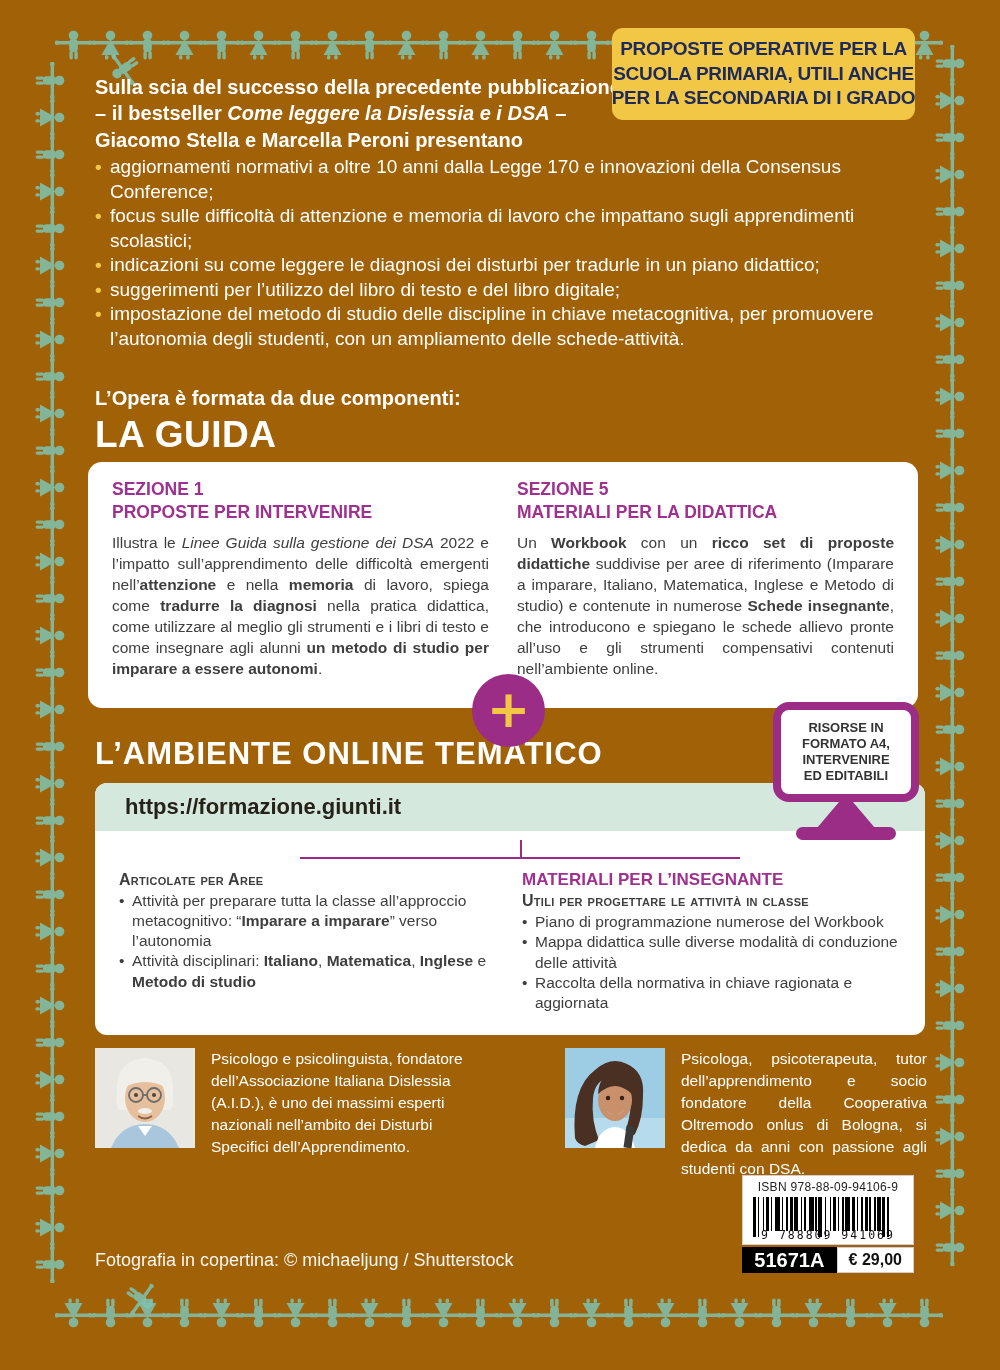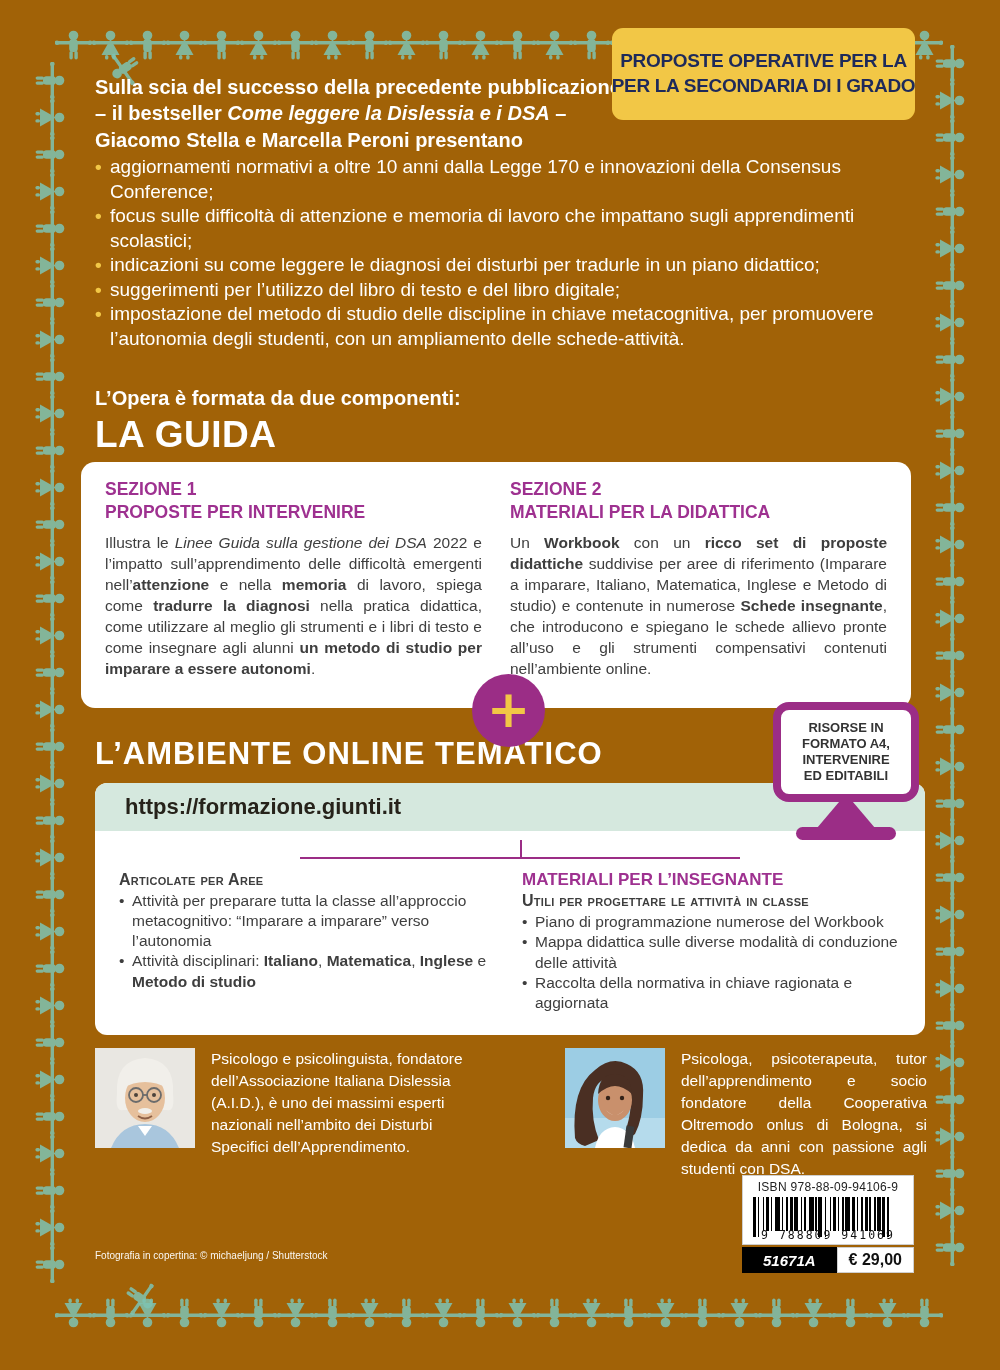--- a/index.html
+++ b/index.html
@@ -23,21 +23,21 @@
   .intro-line{font-size:20px;line-height:1.32;}
   .intro-bullets{margin-top:2px;}
   .bullet-row{display:flex;font-size:19px;line-height:1.29;}
   .bullet-row .dot{flex:0 0 15px;color:#F2C746;font-weight:700;}
   .bullet-row .btxt{flex:1;}
 
   .opera-line{position:absolute;left:95px;top:387px;color:#fff;font-weight:700;font-size:20px;z-index:1;}
   .guida-title{position:absolute;left:95px;top:414px;color:#fff;font-weight:700;font-size:37px;letter-spacing:0.5px;z-index:1;}
 
   
-  .panel1{position:absolute;left:81px;top:462px;width:830px;height:246px;background:#fff;border-radius:14px;
+  .panel1{position:absolute;left:88px;top:462px;width:830px;height:246px;background:#fff;border-radius:14px;
           display:flex;gap:28px;padding:16px 24px;box-sizing:border-box;z-index:1;}
   .p1col{flex:1;}
   .sec-h{color:#9E3190;font-weight:700;font-size:17.5px;line-height:1.3;}
   .sec-body{margin-top:8px;color:#3E3E3E;font-size:15.5px;line-height:1.36;text-align:justify;}
 
   
   .plus-circle{position:absolute;left:472px;top:674px;width:73px;height:73px;border-radius:50%;
                background:#9B2D86;display:flex;align-items:center;justify-content:center;z-index:3;
                color:#F2C746;font-weight:700;font-size:52px;font-family:"DejaVu Sans",sans-serif;line-height:1;padding-bottom:4px;box-sizing:border-box;}
 
@@ -76,24 +76,24 @@
   .bio2 .bio-text{text-align:justify;}
 
   
   .isbn-box{position:absolute;left:742px;top:1175px;width:172px;z-index:1;}
   .isbn-white{background:#fff;border:1px solid #cfcfcf;padding:4px 6px 2px;box-sizing:border-box;}
   .isbn-label{text-align:center;color:#222;font-size:12px;letter-spacing:0.3px;}
   .bars{display:flex;align-items:flex-start;height:40px;margin:3px 4px 0;}
   .bars div{background:#000;}
   .isbn-digits{text-align:center;color:#111;font-family:"DejaVu Sans Mono",monospace;font-size:11.5px;letter-spacing:2px;margin-top:-9px;background:transparent;}
   .isbn-row{display:flex;margin-top:2px;height:26px;}
-  .isbn-code{flex:0 0 55%;background:#000;color:#fff;font-weight:700;font-size:15px;display:flex;align-items:center;justify-content:center;font-style:italic;}
+  .isbn-code{flex:0 0 55%;background:#000;color:#fff;font-weight:700;font-size:20px;display:flex;align-items:center;justify-content:center;}
   .isbn-price{flex:1;background:#fff;border:1px solid #cfcfcf;box-sizing:border-box;color:#111;font-weight:700;font-size:16px;display:flex;align-items:center;justify-content:center;}
 
-  .credit{position:absolute;left:95px;top:1250px;color:rgba(255,255,255,0.95);font-size:10px;z-index:1;}
+  .credit{position:absolute;left:95px;top:1250px;color:rgba(255,255,255,0.95);font-size:18px;z-index:1;}
 </style>
 </head>
 <body>
 
 <div class="page">
 
   <div class="border-strip strip-top" style="left:55px;top:30px;">
       <svg width="37" height="30" viewBox="0 0 37 30" fill="#7EC4B3" opacity="0.85">
         <circle cx="18.5" cy="5.5" r="4.8"></circle>
         <rect x="0.5" y="11" width="36" height="3.4" rx="1.7"></rect>
@@ -1141,20 +1141,21 @@
         <rect x="0.5" y="11" width="36" height="3.4" rx="1.7"></rect>
         <circle cx="2" cy="12.7" r="2.3"></circle>
         <circle cx="35" cy="12.7" r="2.3"></circle>
         <rect x="14.2" y="9" width="8.6" height="13" rx="3.5"></rect>
         <rect x="14.4" y="21" width="3.4" height="8.4" rx="1.7"></rect>
         <rect x="19.4" y="21" width="3.4" height="8.4" rx="1.7"></rect>
       </svg></div>
 
   <div class="badge">
     <div>PROPOSTE OPERATIVE PER LA</div>
+    <div>SCUOLA PRIMARIA, UTILI ANCHE</div>
     <div>PER LA SECONDARIA DI I GRADO</div>
   </div>
 
   <div class="intro">
     <div class="intro-line"><span style="font-weight: 700;">Sulla scia del successo della precedente pubblicazione</span></div>
     <div class="intro-line"><span style="font-weight: 700;">– il bestseller </span><span style="font-weight: 700; font-style: italic;">Come leggere la Dislessia e i DSA</span><span style="font-weight: 700;"> –</span></div>
     <div class="intro-line"><span style="font-weight: 700;">Giacomo Stella e Marcella Peroni presentano</span></div>
     <div class="intro-bullets">
 
         <div class="bullet-row">
@@ -1190,21 +1191,21 @@
   <div class="panel1">
     <div class="p1col">
       <div class="sec-h">
         <div>SEZIONE 1</div>
         <div>PROPOSTE PER INTERVENIRE</div>
       </div>
       <div class="sec-body"><span>Illustra le </span><span style="font-style: italic;">Linee Guida sulla gestione dei DSA</span><span> 2022 e l’impatto sull’apprendimento delle difficoltà emergenti nell’</span><span style="font-weight: 700;">attenzione</span><span> e nella </span><span style="font-weight: 700;">memoria</span><span> di lavoro, spiega come </span><span style="font-weight: 700;">tradurre la diagnosi</span><span> nella pratica didattica, come utilizzare al meglio gli strumenti e i libri di testo e come insegnare agli alunni </span><span style="font-weight: 700;">un metodo di studio per imparare a essere autonomi</span><span>.</span></div>
     </div>
     <div class="p1col">
       <div class="sec-h">
-        <div>SEZIONE 2</div>
+        <div>SEZIONE 5</div>
         <div>MATERIALI PER LA DIDATTICA</div>
       </div>
       <div class="sec-body"><span>Un </span><span style="font-weight: 700;">Workbook</span><span> con un </span><span style="font-weight: 700;">ricco set di proposte didattiche</span><span> suddivise per aree di riferimento (Imparare a imparare, Italiano, Matematica, Inglese e Metodo di studio) e contenute in numerose </span><span style="font-weight: 700;">Schede insegnante</span><span>, che introducono e spiegano le schede allievo pronte all’uso e gli strumenti compensativi contenuti nell’ambiente online.</span></div>
     </div>
   </div>
 
   <div class="plus-circle">+</div>
 
   <div class="online-title">L’AMBIENTE ONLINE TEMATICO</div>
 
@@ -1213,21 +1214,21 @@
       <span class="url-text">https://formazione.giunti.it</span>
     </div>
     <div class="divider"></div>
     <div class="p2cols">
       <div class="p2col">
         <div class="p2sub">Articolate per Aree</div>
         <div class="p2list">
 
             <div class="p2row">
               <span class="dot">•</span>
-              <span class="btxt"><span>Attività per preparare tutta la classe all’approccio metacognitivo: “</span><span style="font-weight: 400;">Imparare a imparare</span><span>” verso l’autonomia</span></span>
+              <span class="btxt"><span>Attività per preparare tutta la classe all’approccio metacognitivo: “</span><span style="font-weight: 700;">Imparare a imparare</span><span>” verso l’autonomia</span></span>
             </div>
 
             <div class="p2row">
               <span class="dot">•</span>
               <span class="btxt"><span>Attività disciplinari: </span><span style="font-weight: 700;">Italiano</span><span>, </span><span style="font-weight: 700;">Matematica</span><span>, </span><span style="font-weight: 700;">Inglese</span><span> e </span><span style="font-weight: 700;">Metodo di studio</span></span>
             </div>
           </div>
       </div>
       <div class="p2col">
         <div class="p2h">MATERIALI PER L’INSEGNANTE</div>

